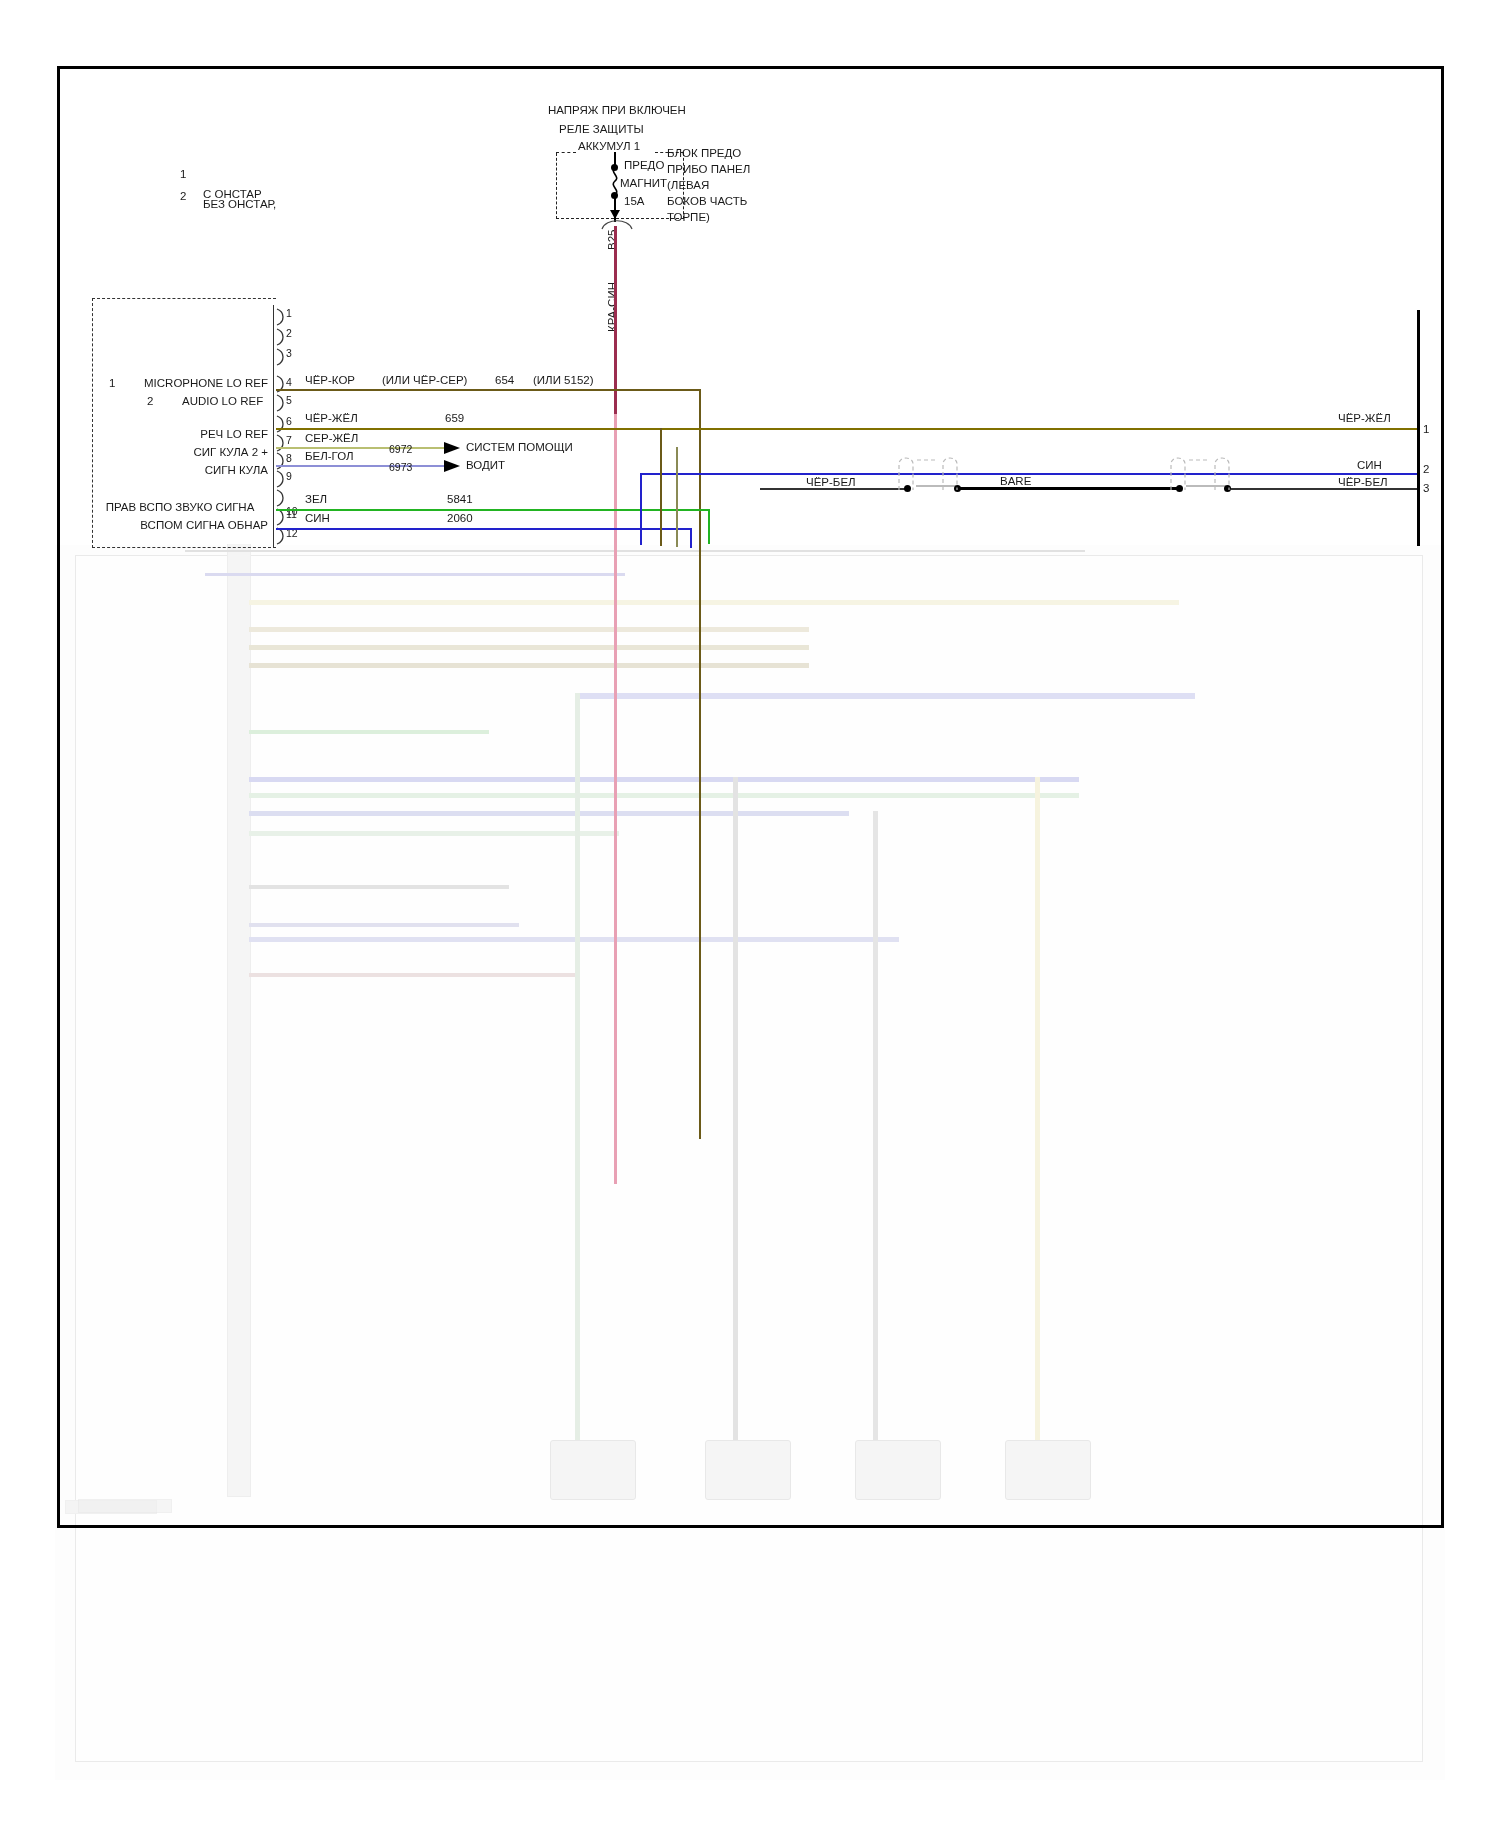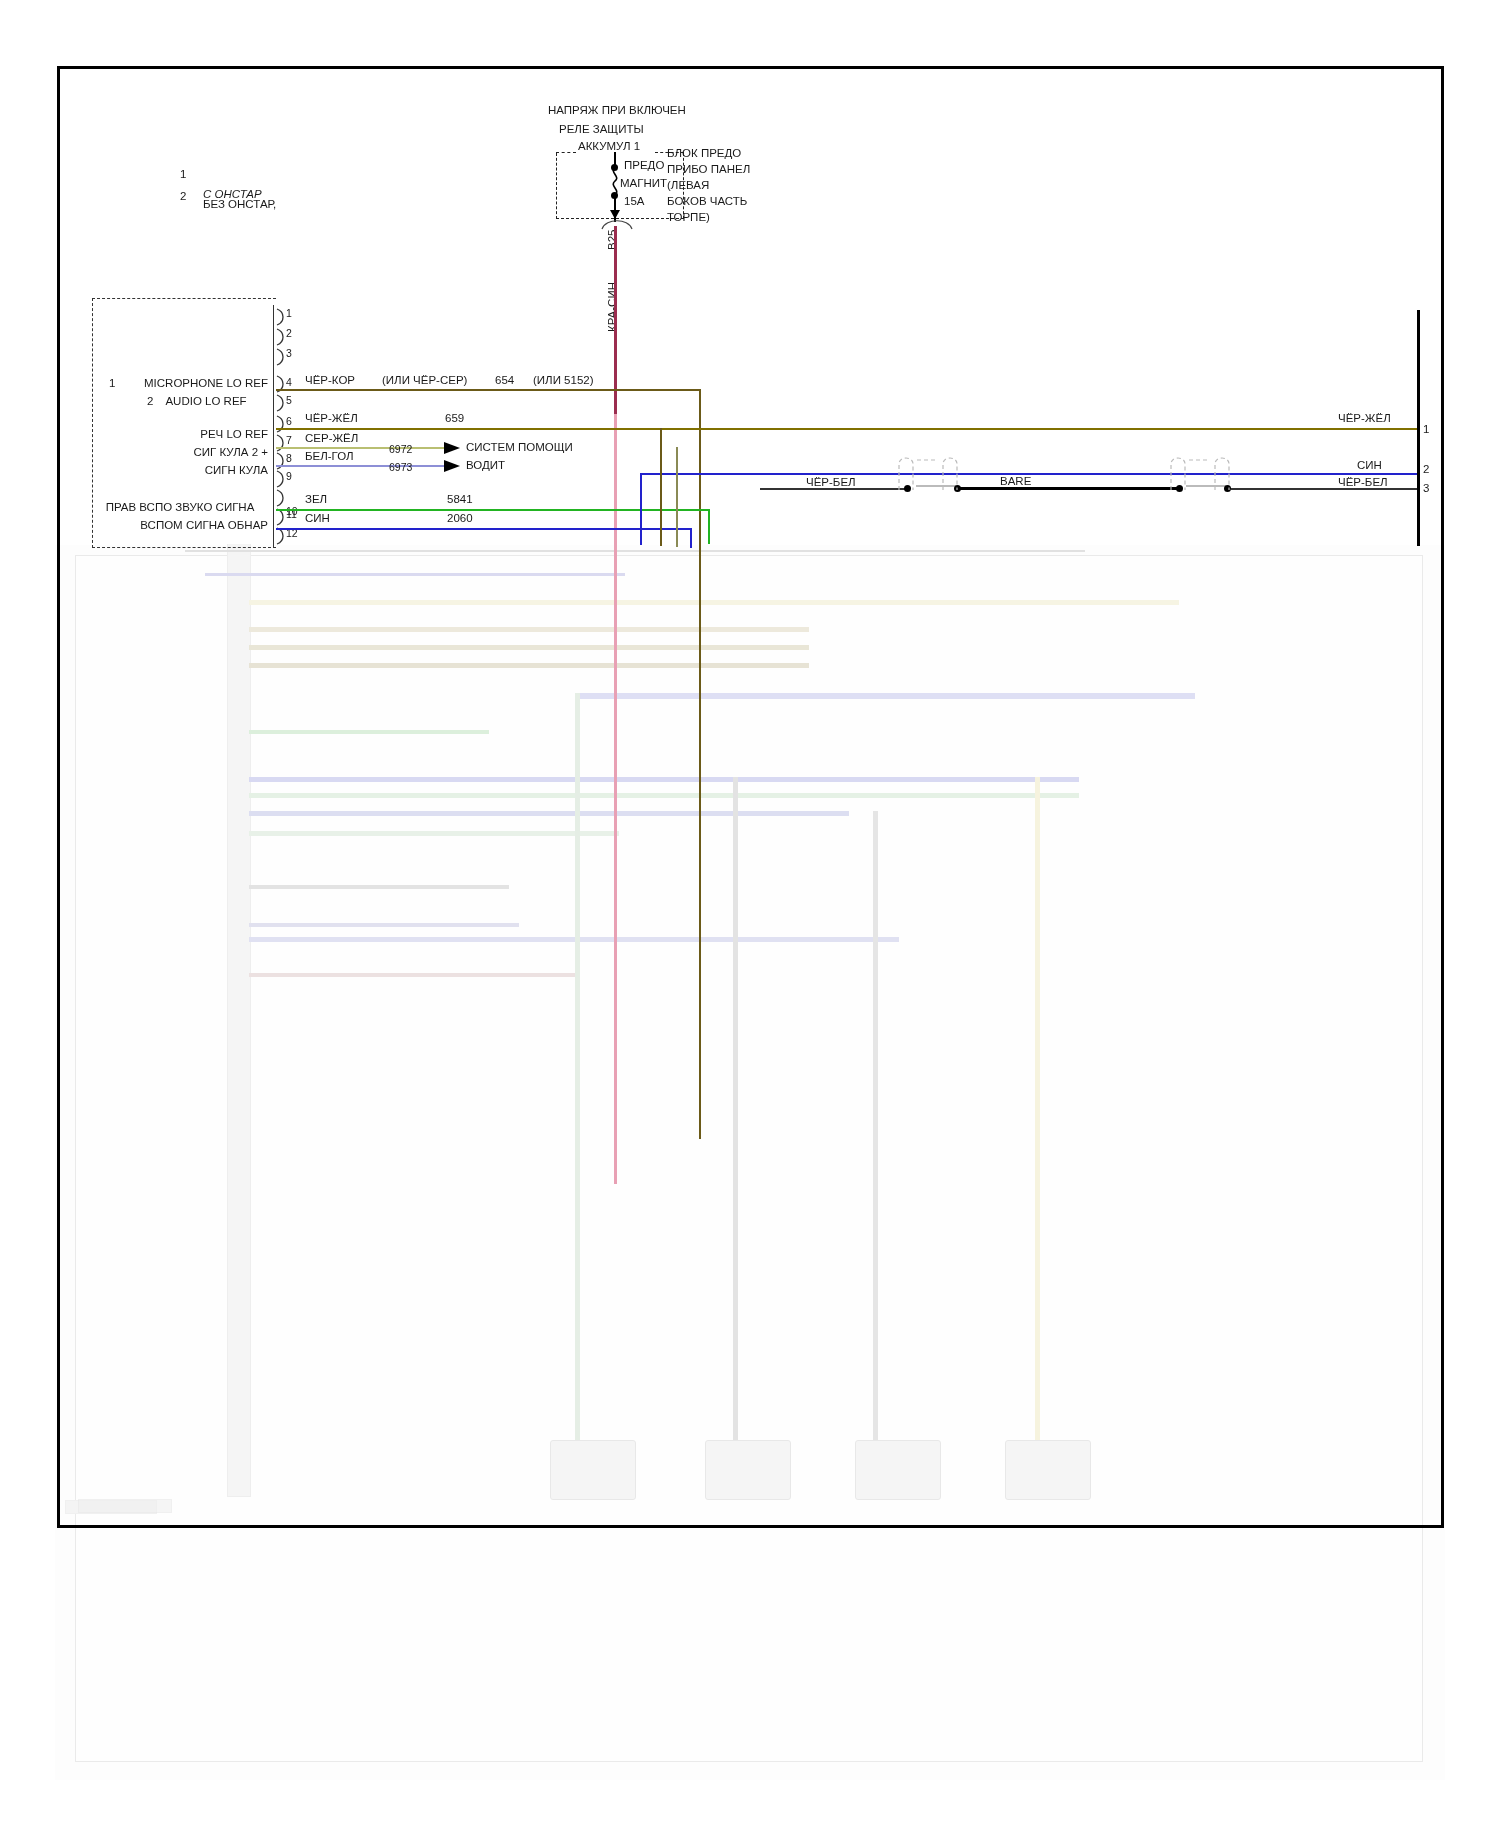--- a/index.html
+++ b/index.html
@@ -77,21 +77,21 @@
     <div class="gbox" style="left:10px;top:955px;width:90px;height:12px;background:#ececec;border-color:#e4e4e4;"></div>
   </div>
 
   <div class="frame"></div>
   <div class="frame-mask"></div>
 
   <div>
     <div class="lbl t11" style="left:180px;top:168px;">1</div>
     <div class="lbl t11" style="left:203px;top:166px;margin-top:32px;">БЕЗ ОНСТАР,</div>
     <div class="lbl t11" style="left:180px;top:190px;">2</div>
-    <div class="lbl t11" style="left:203px;top:188px;font-style:italic;">С ОНСТАР</div>
+    <div class="lbl t11" style="left:203px;top:188px;">С ОНСТАР</div>
   </div>
 
   <div>
     <div class="lbl t11" style="left:534px;top:104px;padding-left:14px;">НАПРЯЖ ПРИ ВКЛЮЧЕН</div>
     <div class="lbl t11" style="left:559px;top:123px;">РЕЛЕ ЗАЩИТЫ</div>
     <div class="lbl t11" style="left:578px;top:140px;">АККУМУЛ 1</div>
 
     <div class="dash" style="left:556px;top:153px;width:0;height:66px;border-width:0 0 0 1.4px;border-color:#222;"></div>
     <div class="dash" style="left:556px;top:152px;width:20px;height:0;border-width:1.4px 0 0 0;border-color:#222;"></div>
     <div class="dash" style="left:655px;top:152px;width:29px;height:0;border-width:1.4px 0 0 0;border-color:#222;"></div>
@@ -192,21 +192,21 @@
         <path d="M1 1 C 9 4, 9 14, 1 17" fill="none" stroke="#333" stroke-width="1.3"></path>
       </svg>
     <div class="lbl t10" style="left:286px;top:509px;">11</div>
 
     <svg style="position:absolute;left:276px;top:527px;" width="10" height="18" viewBox="0 0 10 18">
         <path d="M1 1 C 9 4, 9 14, 1 17" fill="none" stroke="#333" stroke-width="1.3"></path>
       </svg>
     <div class="lbl t10" style="left:286px;top:528px;">12</div>
 
     <div class="lbl t11" style="left:135px;top:377px;width:133px;text-align:right;">MICROPHONE LO REF</div>
-    <div class="lbl t11" style="left:156px;top:395px;width:100px;text-align:center;">AUDIO LO REF</div>
+    <div class="lbl t11" style="left:182px;top:395px;width:100px;text-align:left;">AUDIO LO REF</div>
     <div class="lbl t11" style="left:168px;top:428px;width:100px;text-align:right;">РЕЧ LO REF</div>
     <div class="lbl t11" style="left:148px;top:446px;width:120px;text-align:right;">СИГ КУЛА 2 +</div>
     <div class="lbl t11" style="left:148px;top:464px;width:120px;text-align:right;">СИГН КУЛА</div>
     <div class="lbl t11" style="left:92px;top:501px;width:176px;text-align:center;">ПРАВ ВСПО ЗВУКО СИГНА</div>
     <div class="lbl t11" style="left:92px;top:519px;width:176px;text-align:right;">ВСПОМ СИГНА ОБНАР</div>
 
     <div class="lbl t11" style="left:109px;top:377px;">1</div>
     <div class="lbl t11" style="left:147px;top:395px;">2</div>
   </div>
 

